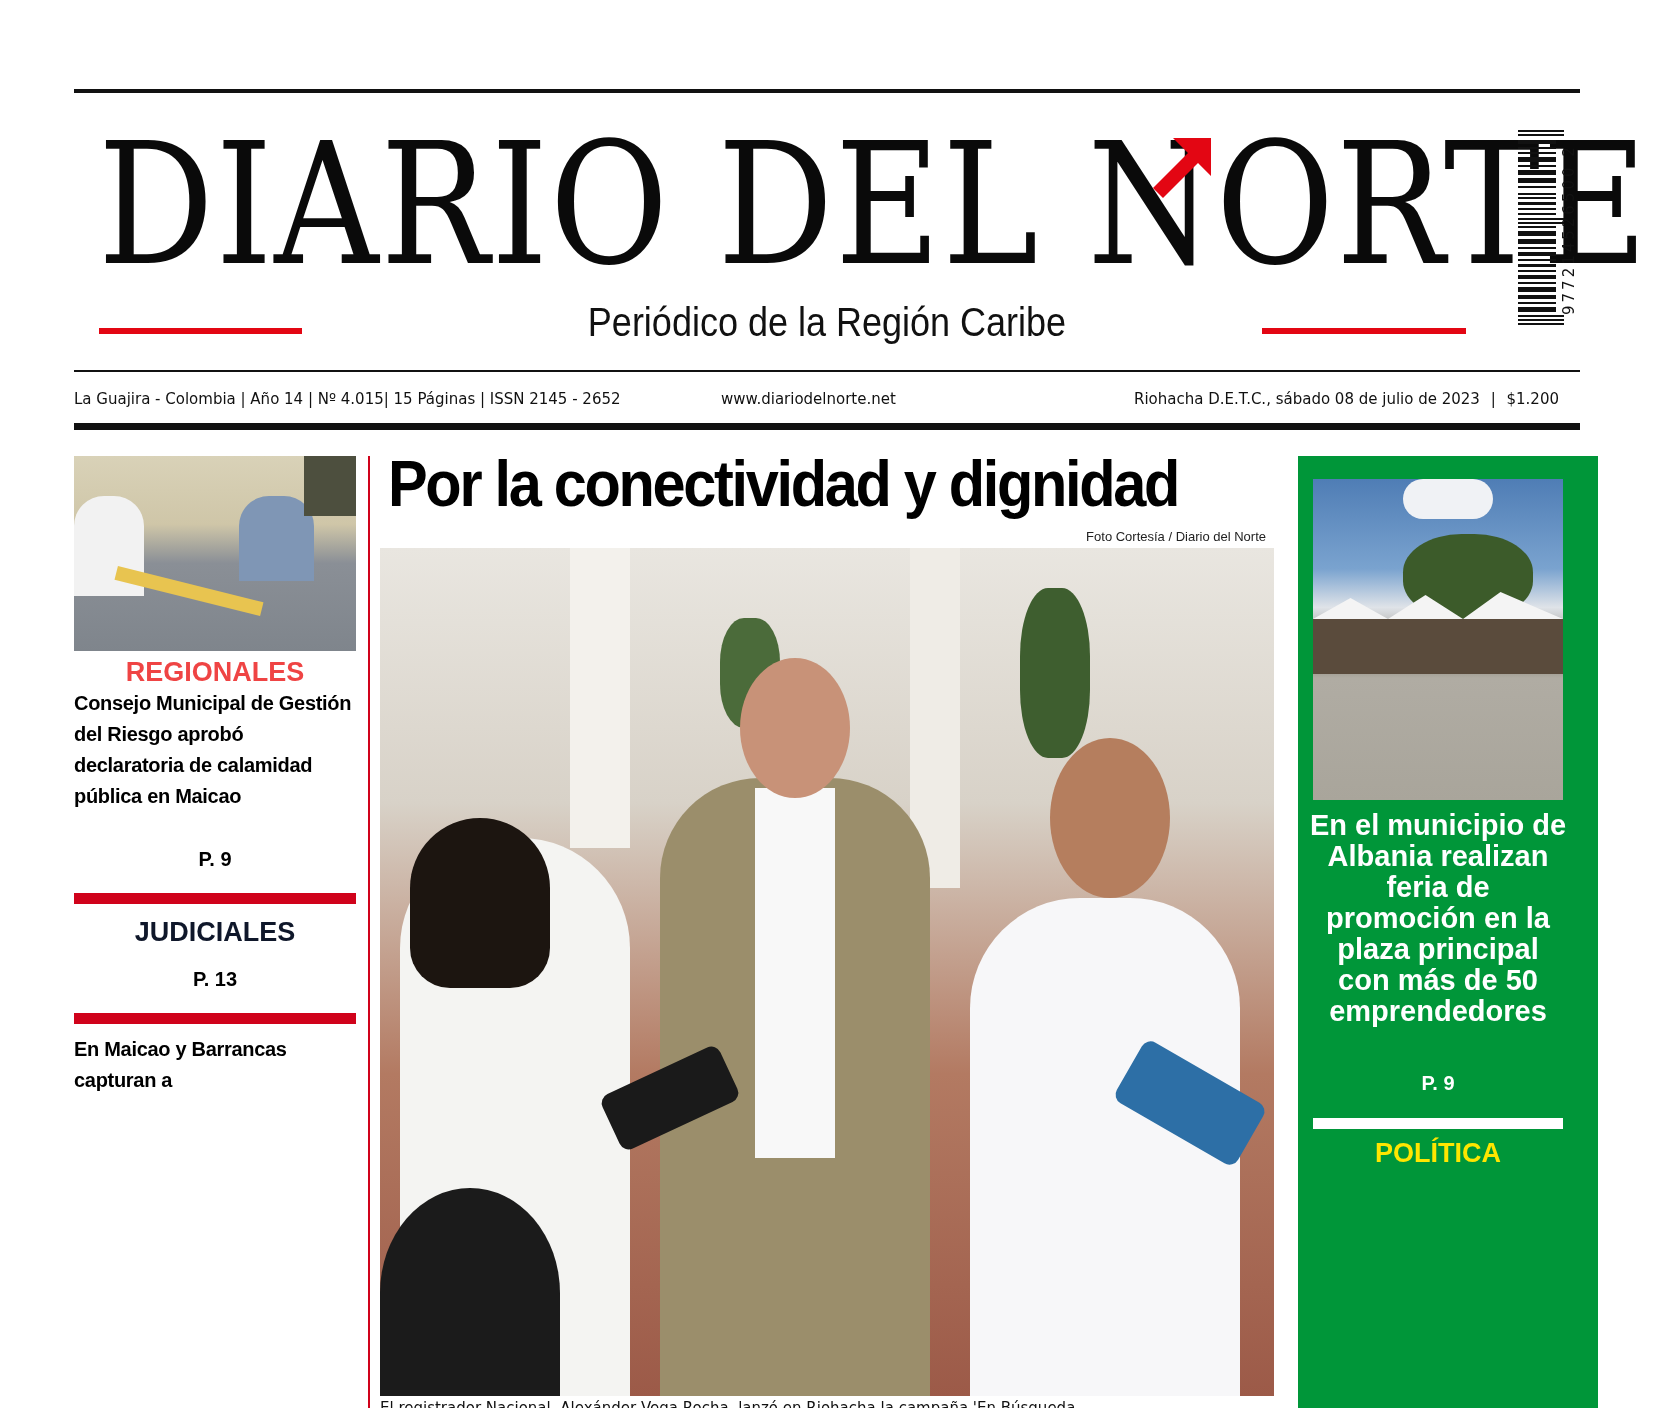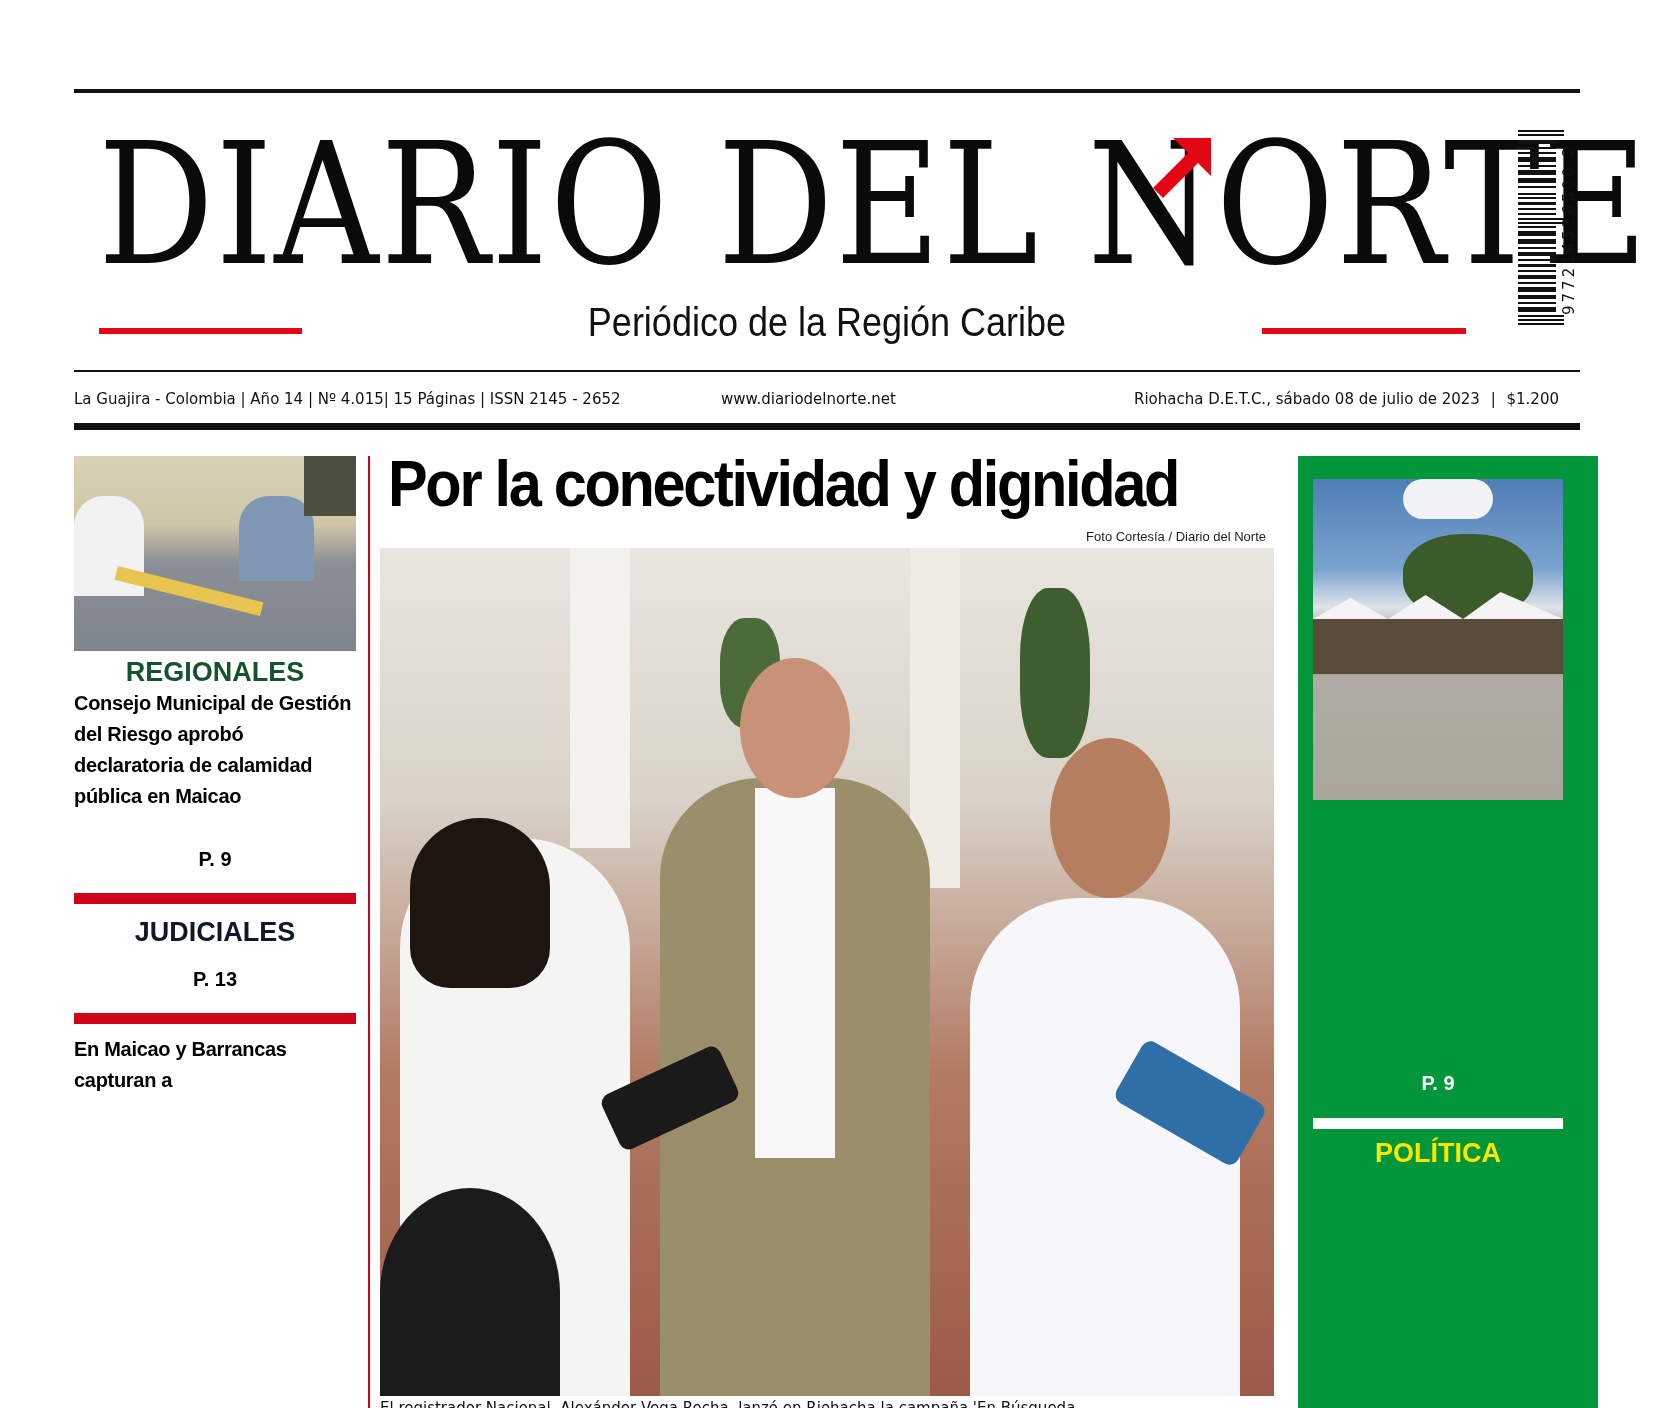--- a/index.html
+++ b/index.html
@@ -95,21 +95,21 @@
 </div>
 <div class="rule" style="left:74px; top:423px; width:1506px; height:7px;"></div>
 
 <div class="left-col">
   <div class="photo" style="position:relative; width:282px; height:195px; background:linear-gradient(180deg,#d9d2b8 0%,#cfc6a8 35%,#8a8f96 55%,#7f858c 100%);">
     <div class="abs" style="left:0; top:40px; width:70px; height:100px; background:#f2f2f2; border-radius:30px 30px 0 0;"></div>
     <div class="abs" style="left:165px; top:40px; width:75px; height:85px; background:#7f96b5; border-radius:30px 30px 0 0;"></div>
     <div class="abs" style="left:40px; top:128px; width:150px; height:14px; background:#e8c450; transform:rotate(14deg);"></div>
     <div class="abs" style="left:230px; top:0; width:52px; height:60px; background:#4d4f3e;"></div>
   </div>
-  <div class="sec-label" style="color:#14532d; margin-top:6px;">REGIONALES</div>
+  <div class="sec-label" style="color:#ef4444; margin-top:6px;">REGIONALES</div>
   <div class="left-headline" style="margin-top:0px;">Consejo Municipal de Gestión del Riesgo aprobó declaratoria de calamidad pública en Maicao</div>
   <div class="page-ref" style="margin-top:36px;">P. 9</div>
   <div class="red-bar" style="margin-top:22px;"></div>
   <div class="sec-label" style="color:#0f172a; margin-top:13px;">JUDICIALES</div>
   <div class="page-ref" style="margin-top:20px;">P. 13</div>
   <div class="red-bar" style="margin-top:22px;"></div>
   <div class="left-headline" style="margin-top:10px;">En Maicao y Barrancas capturan a</div>
 </div>
 
 <div class="vline"></div>
@@ -134,16 +134,17 @@
 </div>
 <div class="caption">El registrador Nacional, Alexánder Vega Rocha, lanzó en Riohacha la campaña 'En Búsqueda</div>
 
 <div class="green-box">
   <div class="photo" style="position:absolute; left:15px; top:23px; width:250px; height:321px; background:linear-gradient(180deg,#4f7db5 0%,#7aa3cf 28%,#dfe3e8 40%,#7b7466 55%,#b0aca3 62%,#a9a59b 100%);">
     <div class="abs" style="left:90px; top:0; width:90px; height:40px; background:#f0f2f5; border-radius:30px;"></div>
     <div class="abs" style="left:90px; top:55px; width:130px; height:85px; background:#3c5b2a; border-radius:45%;"></div>
     <div class="abs" style="left:0; top:110px; width:250px; height:30px; background:#f4f4f4; clip-path:polygon(0 100%,15% 30%,30% 100%,45% 20%,60% 100%,75% 10%,100% 100%);"></div>
     <div class="abs" style="left:0; top:140px; width:250px; height:55px; background:#5a4b3c;"></div>
   </div>
+  <div class="green-headline" style="position:absolute; left:10px; top:354px; width:260px;">En el municipio de Albania realizan feria de promoción en la plaza principal con más de 50 emprendedores</div>
   <div class="page-ref" style="position:absolute; left:10px; top:616px; width:260px; color:#fff;">P. 9</div>
   <div class="white-bar" style="position:absolute; left:15px; top:662px; width:250px;"></div>
   <div class="sec-label" style="position:absolute; left:10px; top:682px; width:260px; color:#ffe600;">POLÍTICA</div>
 </div>
 
 </body></html>

